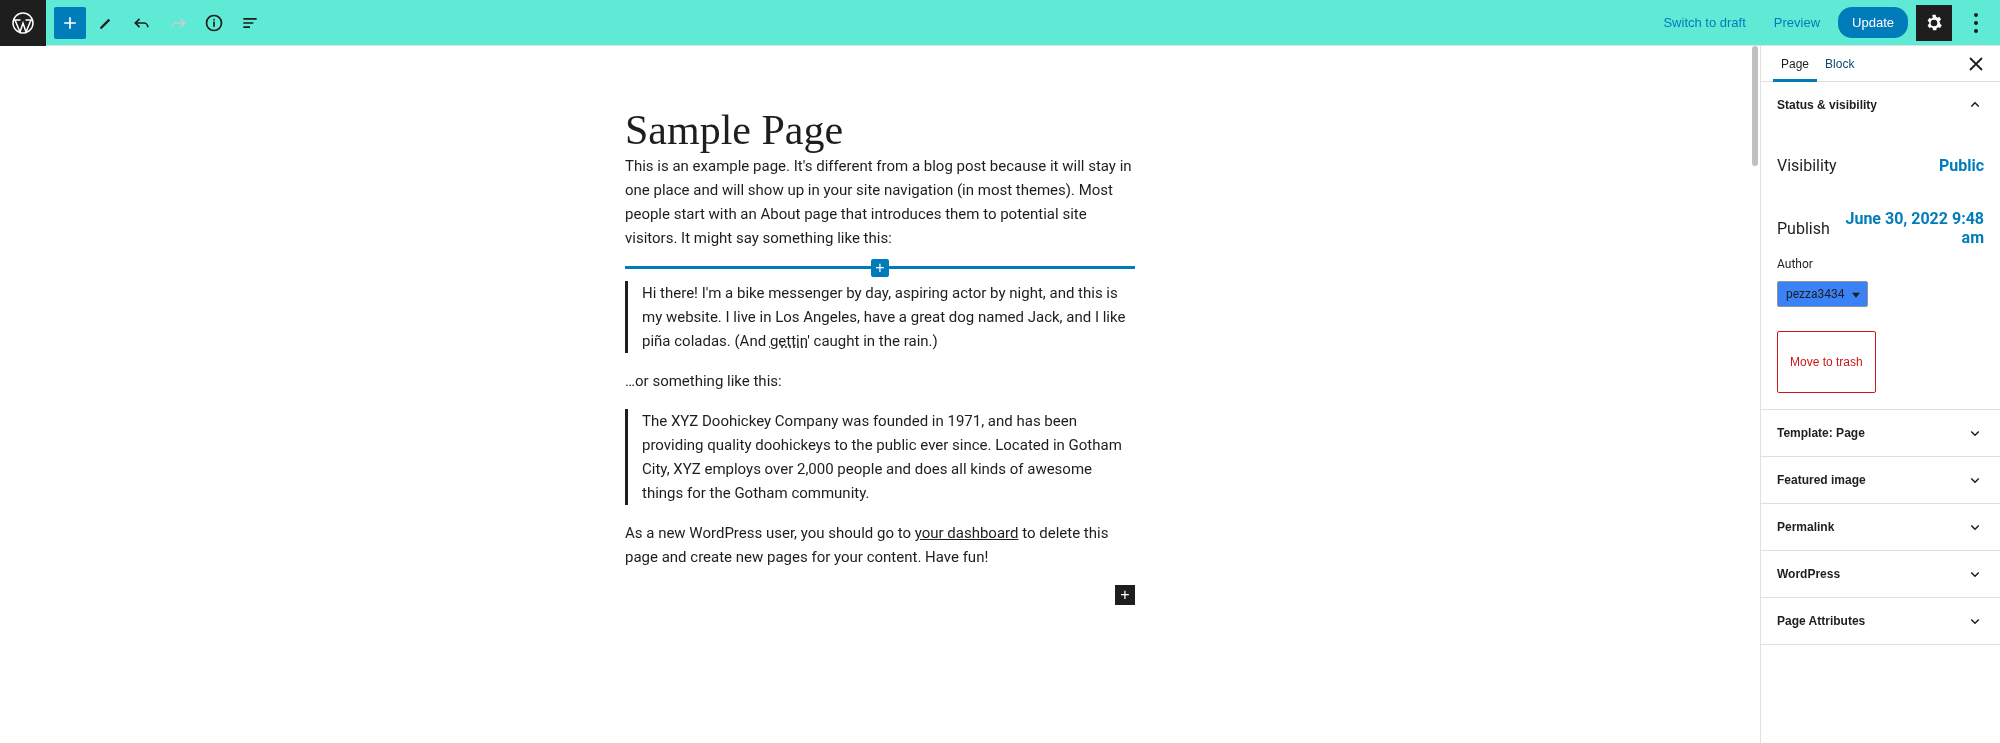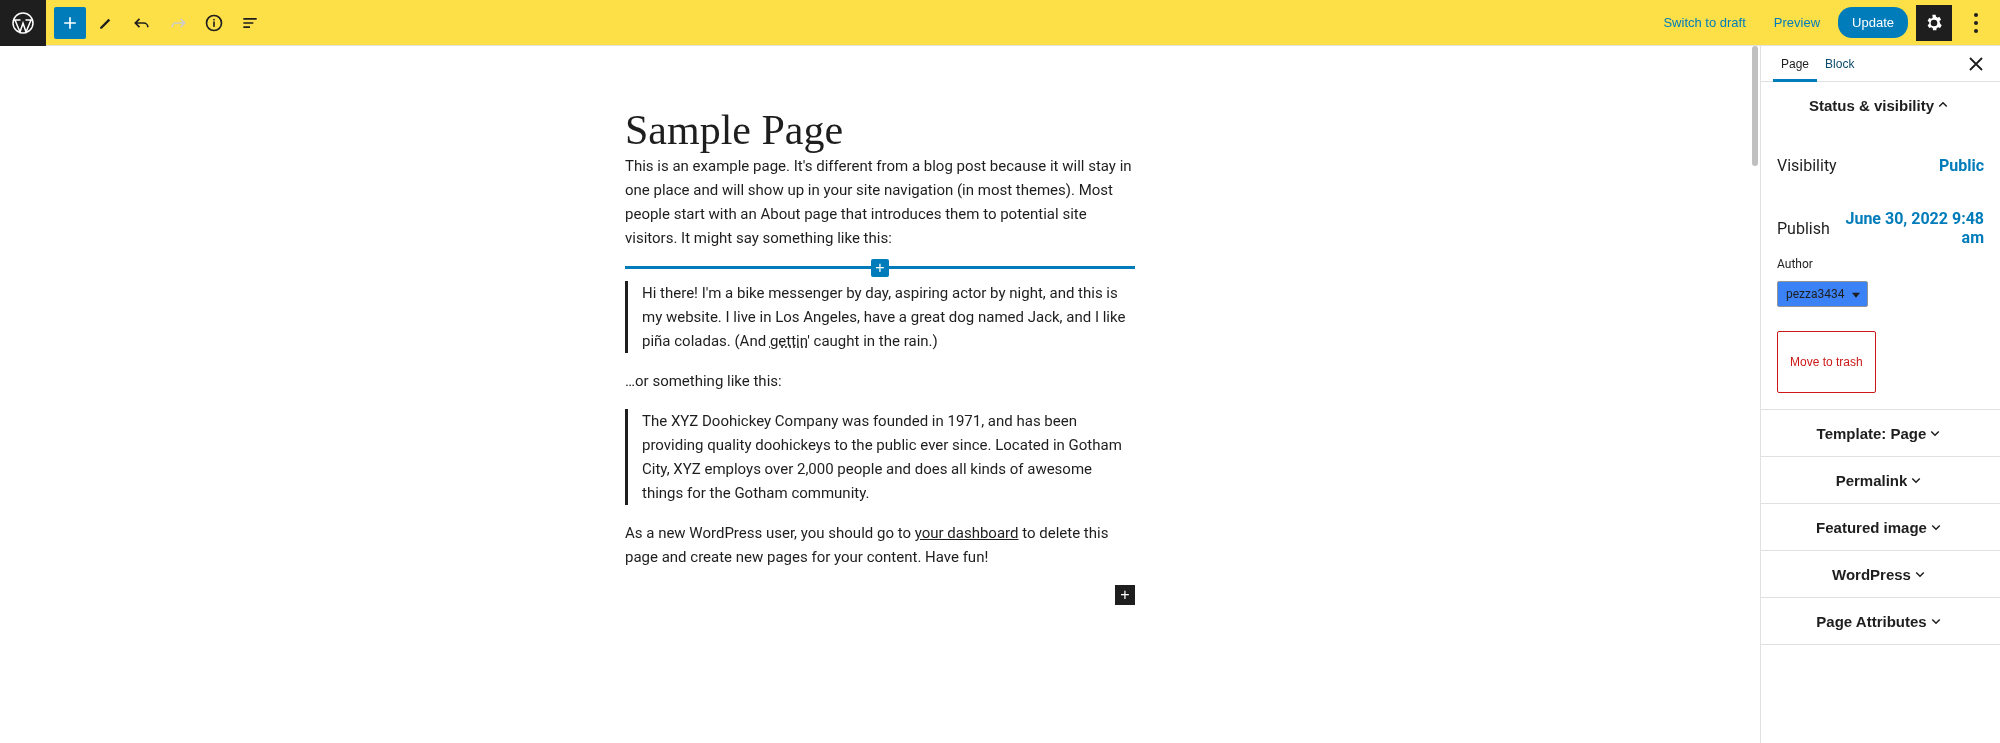--- a/index.html
+++ b/index.html
@@ -11,21 +11,21 @@
       overflow: hidden;
     }
     .app { display: flex; flex-direction: column; height: 100vh; }
     
     
     .top-toolbar {
       display: flex;
       align-items: center;
       height: 46px;
       border-bottom: 1px solid #e0e0e0;
-      background: #fde047;
+      background: #5eead4;
     }
     .wp-logo {
       width: 46px;
       height: 46px;
       background: #1e1e1e;
       display: flex;
       align-items: center;
       justify-content: center;
       color: #fff;
     }
@@ -235,23 +235,23 @@
       display: flex;
       align-items: center;
       justify-content: center;
       color: #1e1e1e;
     }
     
     .panel-section { border-bottom: 1px solid #e0e0e0; }
     .panel-header {
       display: flex;
       align-items: center;
-      justify-content: center;
+      justify-content: space-between;
       padding: 14px 16px;
-      font-size: 15px;
+      font-size: 12px;
       font-weight: 600;
       cursor: pointer;
       background: transparent;
       border: none;
       width: 100%;
       text-align: left;
       color: #1e1e1e;
     }
     .panel-header svg { width: 18px; height: 18px; }
     .panel-body { padding: 0 16px 16px; }
@@ -424,29 +424,29 @@
       <div class="panel-section">
         <button class="panel-header">
           <span>Template: Page</span>
           <svg viewBox="0 0 24 24" fill="none" stroke="currentColor" stroke-width="2">
               <path d="M7 10l5 5 5-5"></path>
             </svg>
         </button>
       </div>
       <div class="panel-section">
         <button class="panel-header">
+          <span>Featured image</span>
+          <svg viewBox="0 0 24 24" fill="none" stroke="currentColor" stroke-width="2">
+              <path d="M7 10l5 5 5-5"></path>
+            </svg>
+        </button>
+      </div>
+      <div class="panel-section">
+        <button class="panel-header">
           <span>Permalink</span>
-          <svg viewBox="0 0 24 24" fill="none" stroke="currentColor" stroke-width="2">
-              <path d="M7 10l5 5 5-5"></path>
-            </svg>
-        </button>
-      </div>
-      <div class="panel-section">
-        <button class="panel-header">
-          <span>Featured image</span>
           <svg viewBox="0 0 24 24" fill="none" stroke="currentColor" stroke-width="2">
               <path d="M7 10l5 5 5-5"></path>
             </svg>
         </button>
       </div>
       <div class="panel-section">
         <button class="panel-header">
           <span>WordPress</span>
           <svg viewBox="0 0 24 24" fill="none" stroke="currentColor" stroke-width="2">
               <path d="M7 10l5 5 5-5"></path>

